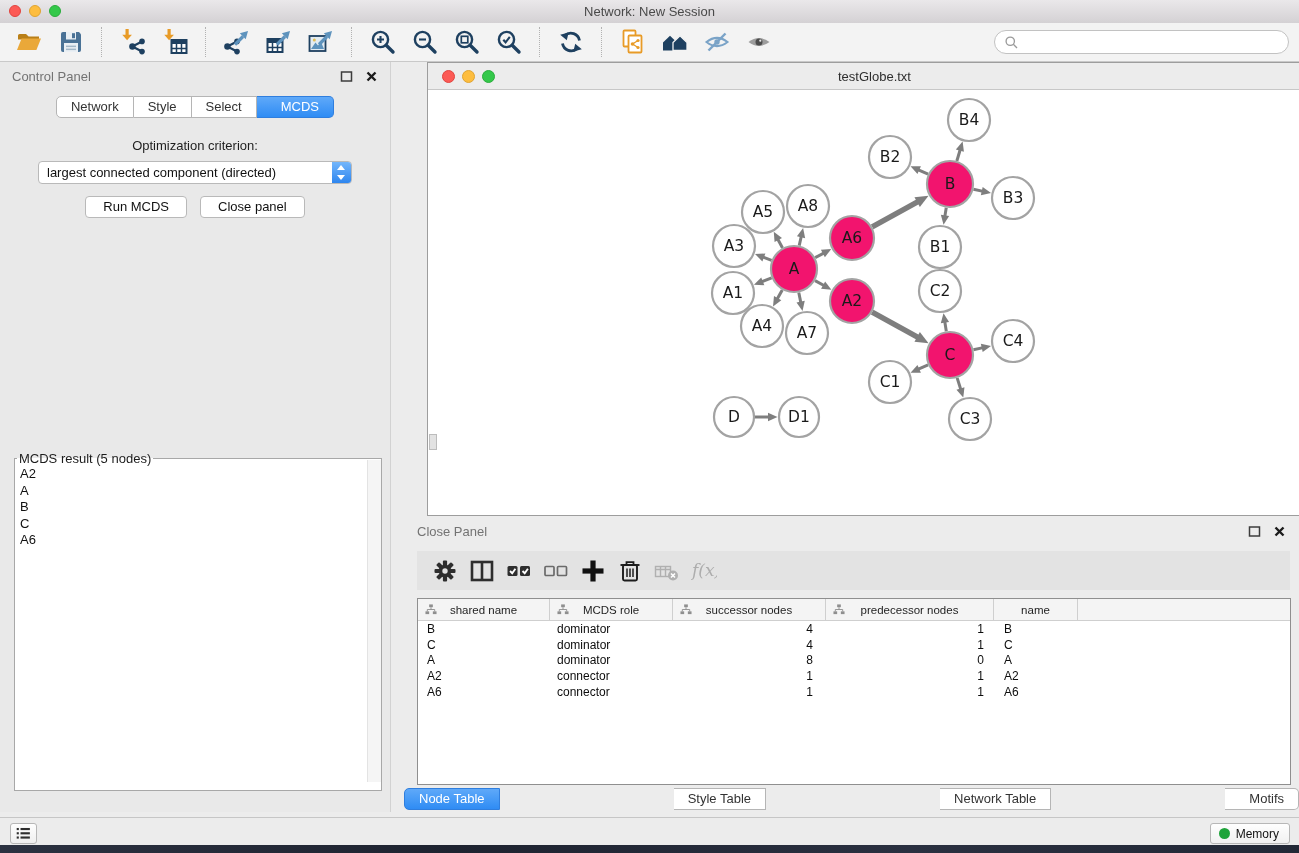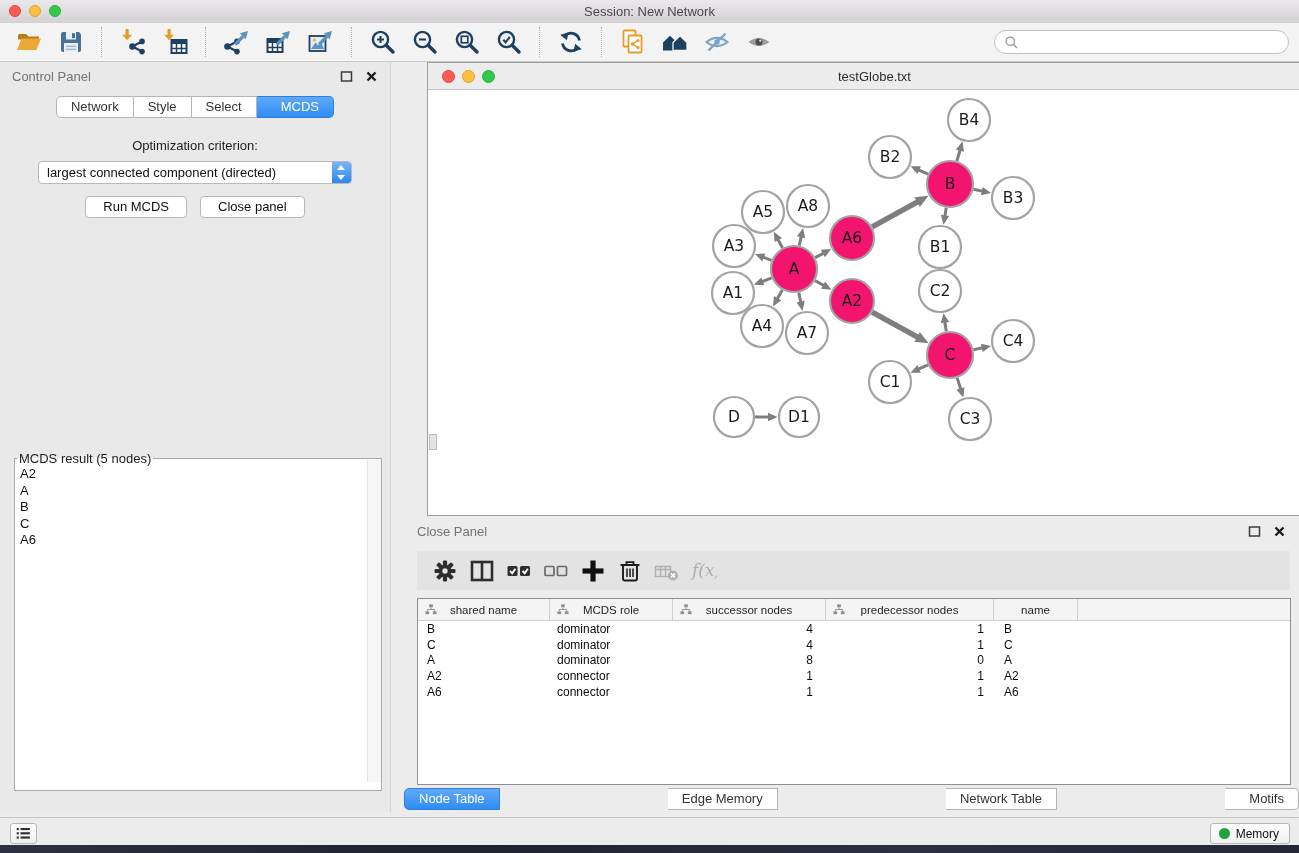--- a/index.html
+++ b/index.html
@@ -102,21 +102,21 @@
 <body>
 
 <div id="app">
 
   <div class="titlebar">
     <div class="lights">
       <span class="tl red"></span>
       <span class="tl yellow"></span>
       <span class="tl green"></span>
     </div>
-    <div class="win-title">Session: New Network</div>
+    <div class="win-title">Network: New Session</div>
   </div>
 
   <div class="toolbar" id="main-toolbar">
     <span class="tool">
         <svg viewBox="0 0 26 26">
           <path d="M2 10 V6.6 A1.6 1.6 0 0 1 3.6 5 H10 l2.6 2.6 H23 V10.5 H2 Z" fill="#b97f17"></path>
           <path d="M1 21 L5.6 9.6 H25 L20.4 21 Z" fill="#eaa839"></path>
         </svg>
       </span>
       <span class="tool">
@@ -590,21 +590,21 @@
             <div class="bcell" style="width: 132px; text-align: left; padding: 0px 0px 0px 9px;">A6</div>
             <div class="bcell" style="width: 123px; text-align: left; padding: 0px 0px 0px 7px;">connector</div>
             <div class="bcell" style="width: 153px; text-align: right; padding: 0px 13px 0px 0px;">1</div>
             <div class="bcell" style="width: 168px; text-align: right; padding: 0px 10px 0px 0px;">1</div>
             <div class="bcell" style="width: 84px; text-align: left; padding: 0px 0px 0px 10px;">A6</div>
           </div>
         </div>
     </div>
     <div class="tp-tabs seg-row" id="tp-tabs">
         <div class="seg active">Node Table</div>
-        <div class="seg">Edge Memory</div>
+        <div class="seg">Style Table</div>
         <div class="seg">Network Table</div>
         <div class="seg">Motifs</div>
       </div>
   </div>
 
   <div class="statusbar">
     <div class="list-btn">
       <svg viewBox="0 0 22 20" width="19" height="17">
         <g fill="#2e2e2e">
           <rect x="3" y="3.5" width="2.5" height="2.5"></rect>

